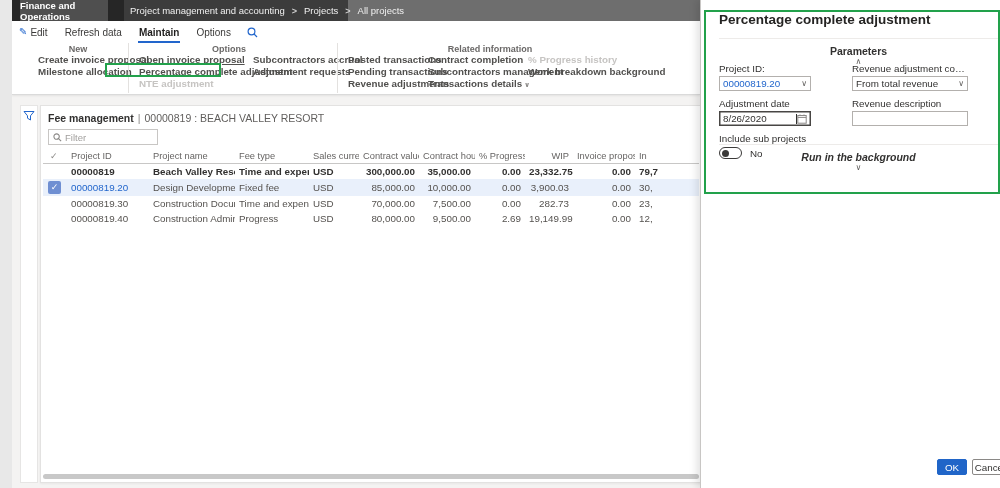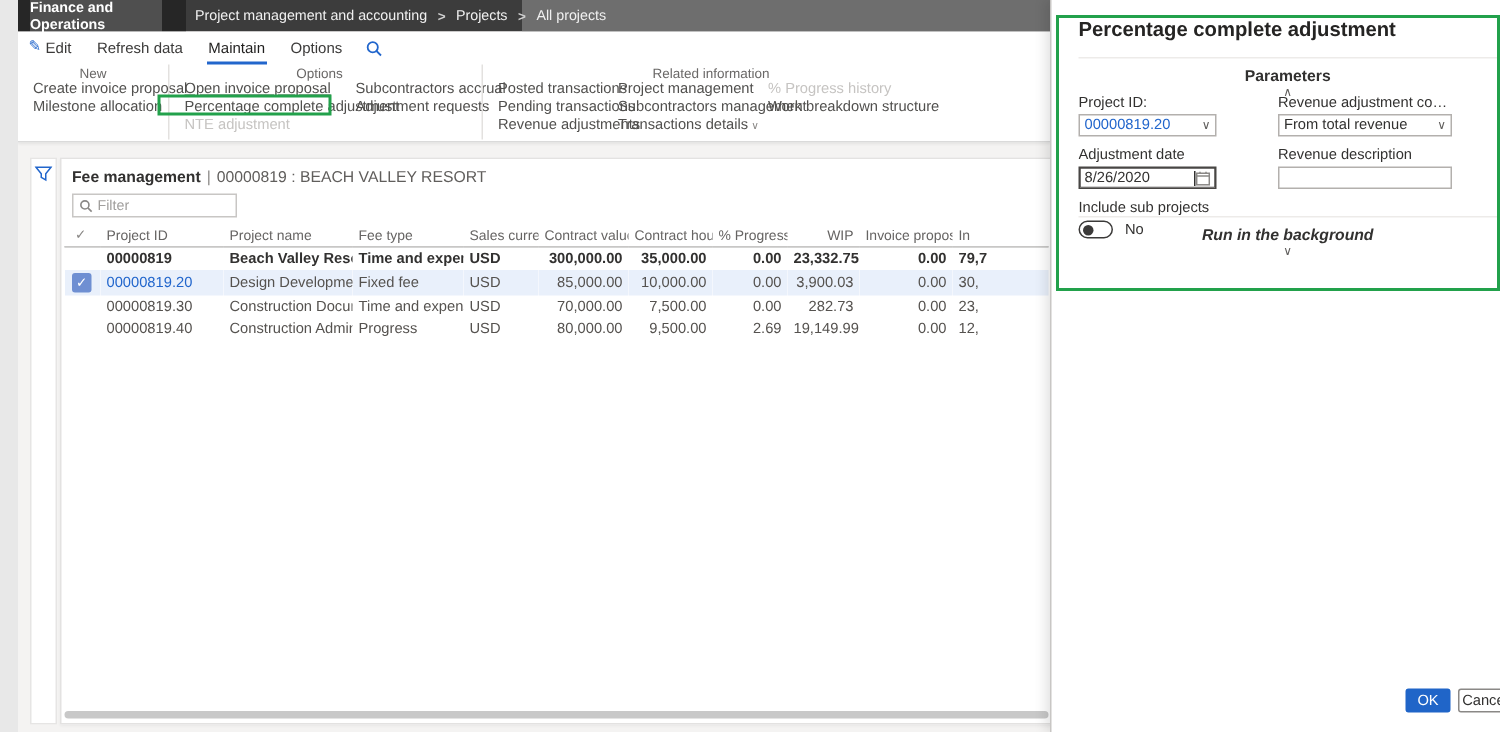--- a/index.html
+++ b/index.html
@@ -19,24 +19,24 @@
                 gap:7px; z-index:2; }
   .crumb { color:#f0f0f0; font-size:9.5px; white-space:nowrap; }
   .crumb-chevron { color:#d0d0d0; font-size:9px; font-weight:bold; }
 
   
   .action-pane { position:absolute; left:0; top:21px; width:688px; height:74px; background:#ffffff;
                  border-bottom:1px solid #dadada; box-shadow:0 1px 2px rgba(0,0,0,.07); }
   .tabs-row { display:flex; align-items:center; height:22px; padding-left:6px; }
   .tab { display:flex; align-items:center; gap:3px; font-size:10px; color:#3b3a39; margin-right:15px;
          height:22px; padding:0 1px; cursor:default; }
-  .tab.active { font-weight:normal; color:#201f1e; border-bottom:2px solid var(--accent); padding-top:2px;text-align:center; }
+  .tab.active { font-weight:bold; color:#201f1e; border-bottom:2px solid var(--accent); padding-top:2px;text-align:center; }
   .tab .tab-icon { color:var(--accent); font-size:10px; line-height:10px; }
   .tabs-search { display:flex; align-items:center; }
-  .ribbon { position:relative; display:flex; align-items:flex-start; height:50px; padding-left:8px; }
+  .ribbon { position:relative; display:flex; align-items:flex-start; height:50px; padding-left:24px;font-weight:bold; }
   .ribbon-group { position:relative; padding:12px 10px 0 2px; height:50px; }
   .ribbon-group + .ribbon-group { border-left:1px solid #e3e1df; padding-left:10px; }
   .group-caption { position:absolute; top:1px; left:0; right:8px; text-align:center; font-size:9px;
                    color:#6a6867; white-space:nowrap; }
   .group-cols { display:flex; gap:4px; }
   .group-col { display:flex; flex-direction:column; }
   .ribbon-item { font-size:9.8px; color:#51504e; line-height:10px; margin-bottom:2px; white-space:nowrap;
                  cursor:default; }
   .ribbon-item.disabled { color:#c6c4c2; }
   .ribbon-item.underline { text-decoration:underline; }
@@ -179,27 +179,27 @@
         </div>
         <div class="ribbon-group">
           <div class="group-caption">Related information</div>
           <div class="group-cols">
             <div class="group-col" style="width: 76px;">
               <div class="ribbon-item">Posted transactions</div>
               <div class="ribbon-item">Pending transactions</div>
               <div class="ribbon-item">Revenue adjustments</div>
             </div>
             <div class="group-col" style="width: 96px;">
-              <div class="ribbon-item">Project management</div>
+              <div class="ribbon-item">Contract completion</div>
               <div class="ribbon-item">Subcontractors management</div>
               <div class="ribbon-item">Transactions details<span class="item-chevron">∨</span></div>
             </div>
             <div class="group-col" style="width: 112px;">
               <div class="ribbon-item disabled">% Progress history</div>
-              <div class="ribbon-item">Work breakdown structure</div>
+              <div class="ribbon-item">Work breakdown background</div>
             </div>
           </div>
         </div>
       </div>
   </div>
 
   <div class="filter-bar">
     <svg class="funnel" width="12" height="12" viewBox="0 0 12 12">
       <path d="M1 1.5h10L7.5 5.8V10L4.5 8.2V5.8z" fill="none" stroke="#2266cc" stroke-width="1"></path>
     </svg>

